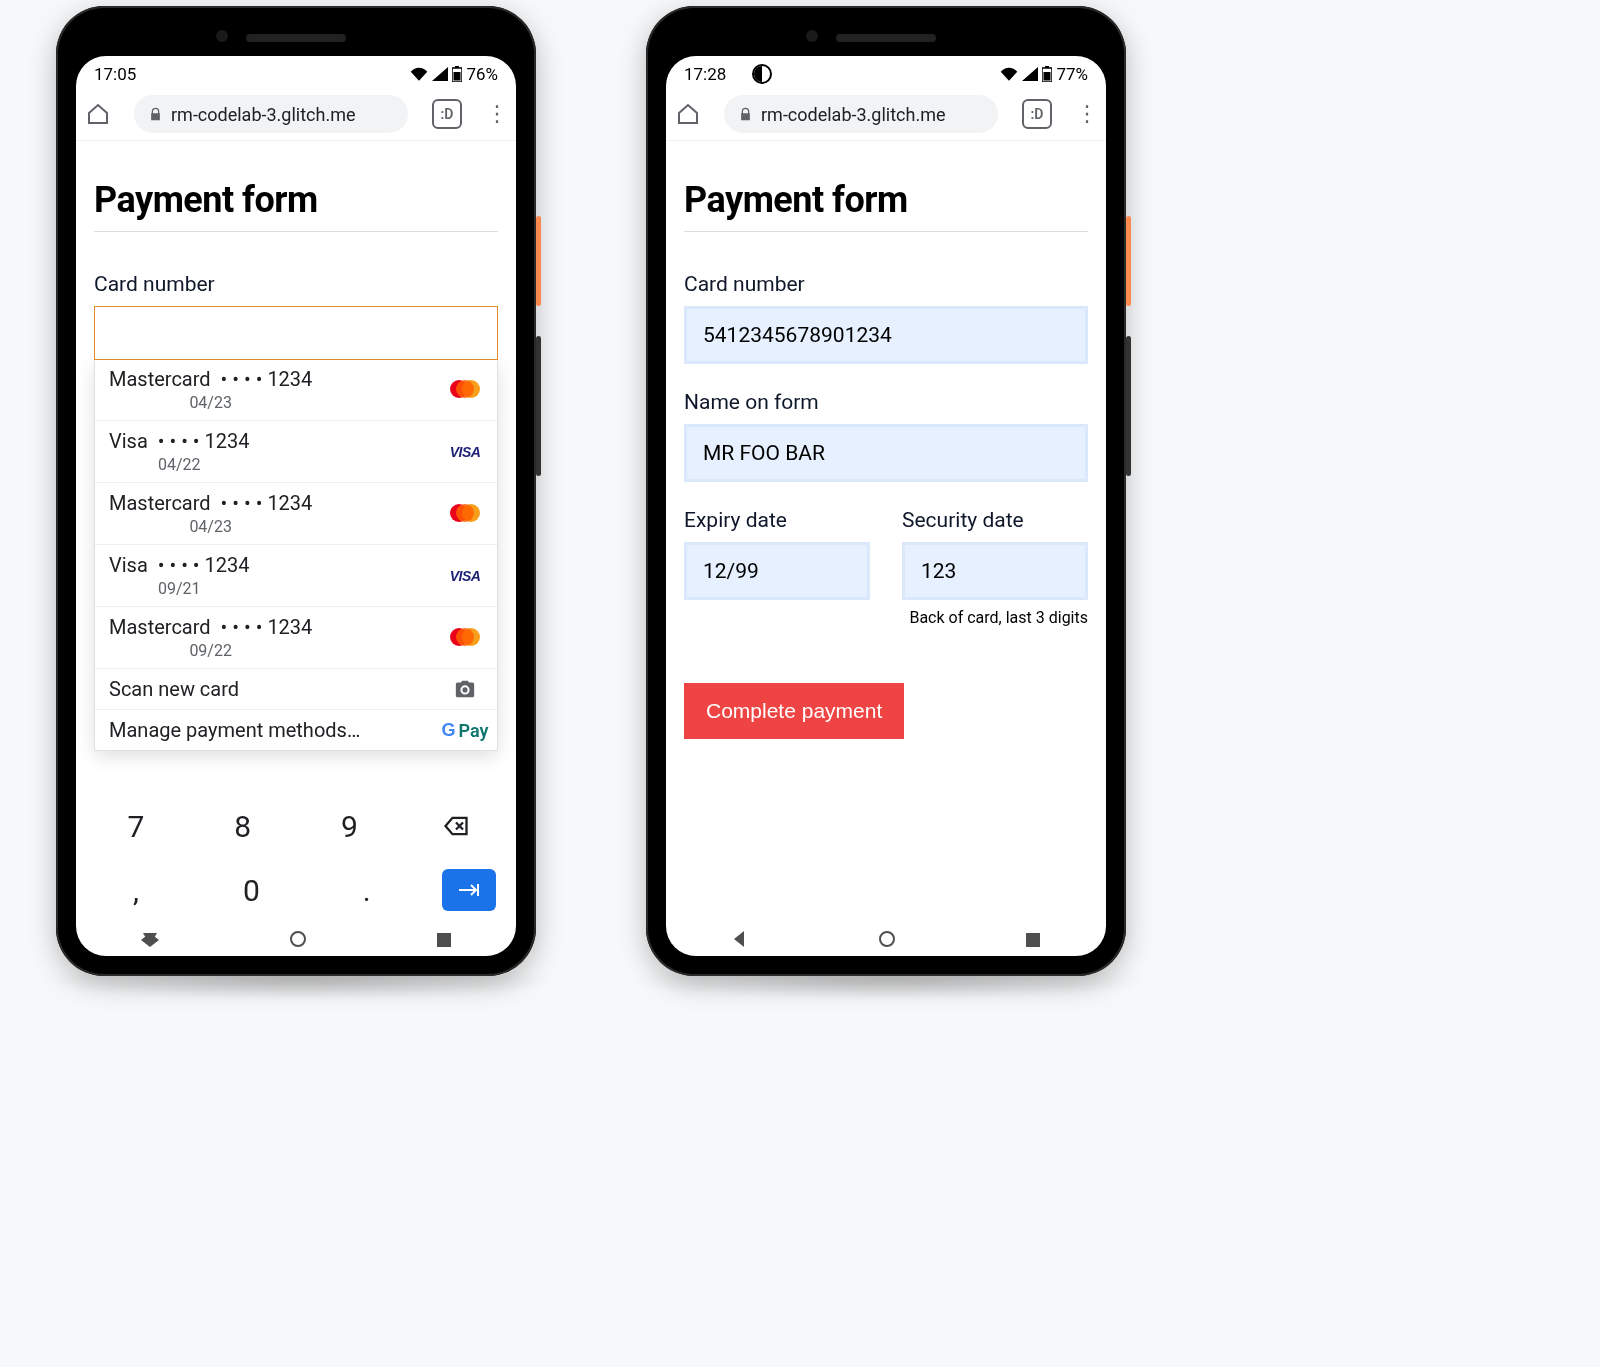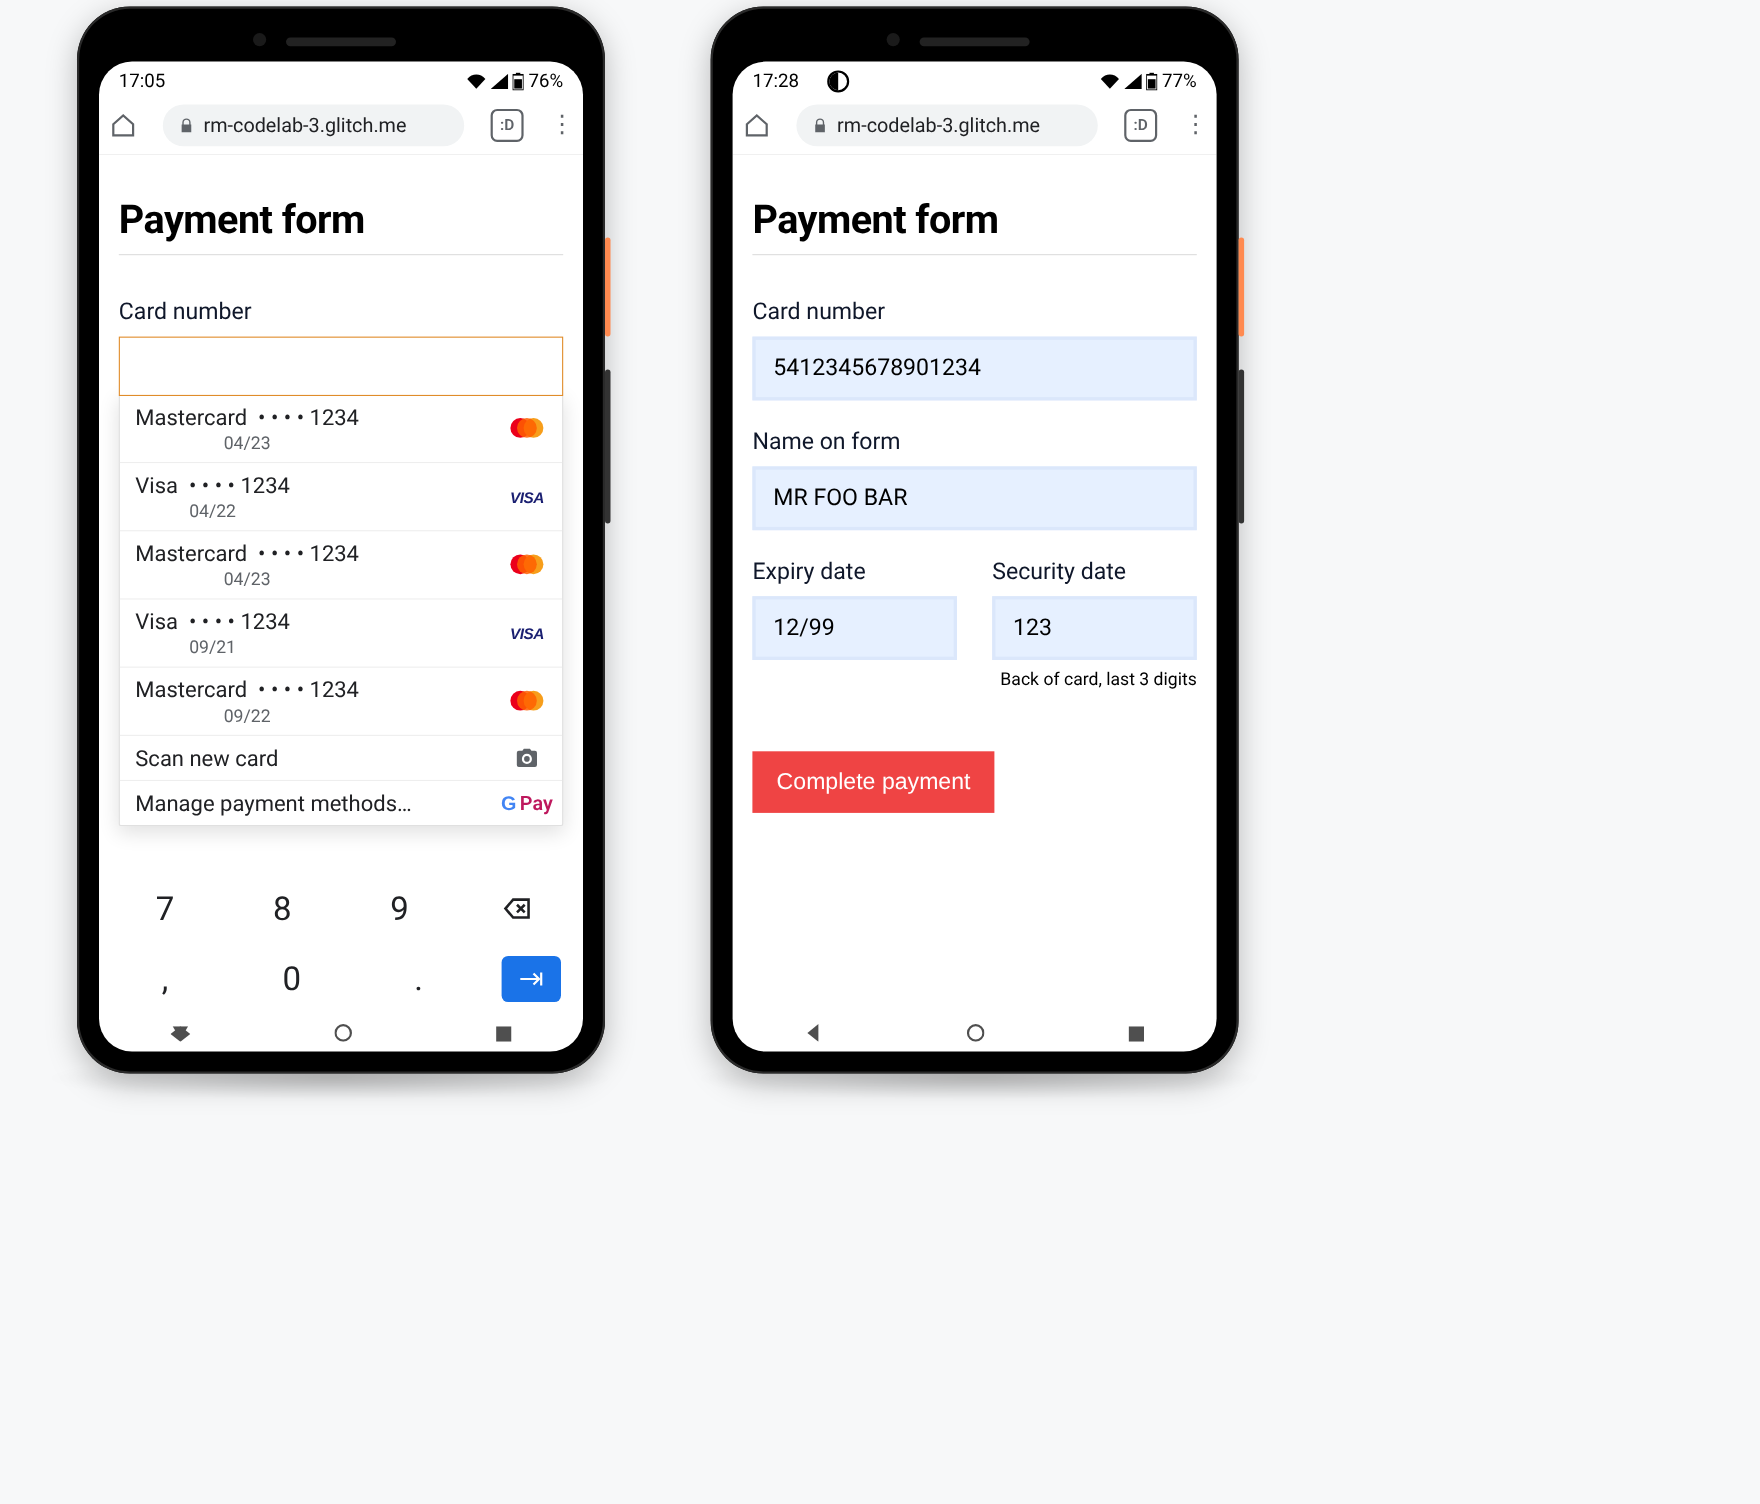--- a/index.html
+++ b/index.html
@@ -73,21 +73,21 @@
   .nav-shape { color:#4f4f4f; }
 </style>
 </head>
 <body>
 
 <div class="canvas">
  <div class="stage">
   <div class="drop-shadow" style="left:40px; top:960px;"></div>
   <div class="drop-shadow" style="left:630px; top:960px;"></div>
 
-  <div class="phone" style="left:70px; top:6px;">
+  <div class="phone" style="left:56px; top:6px;">
     <div class="bezel-top"></div>
         <div class="camera-dot"></div>
     <div class="side-btn power"></div>
         <div class="side-btn vol"></div>
     <div class="screen">
 
       <div class="statusbar">
         <span>17:05</span>
         <span class="right">
           <svg width="18" height="14" viewBox="0 0 24 18">
@@ -200,21 +200,21 @@
                   </svg>
             </div>
           </div>
           <div class="af-item">
             <div class="af-text">
                   <div class="card-line">Manage payment methods…</div>
                 </div>
             <div class="af-logo">
               <span class="gpay">
                     <span class="g"><span class="b">G</span></span> 
-                    <span style="color:#be185d; font-weight:600;">Pay</span>
+                    <span style="color:#0f766e; font-weight:600;">Pay</span>
                   </span>
             </div>
           </div>
         </div>
       </div>
 
       <div class="keyboard">
         <div class="key-row">
           <div class="key">7</div>
           <div class="key">8</div>

